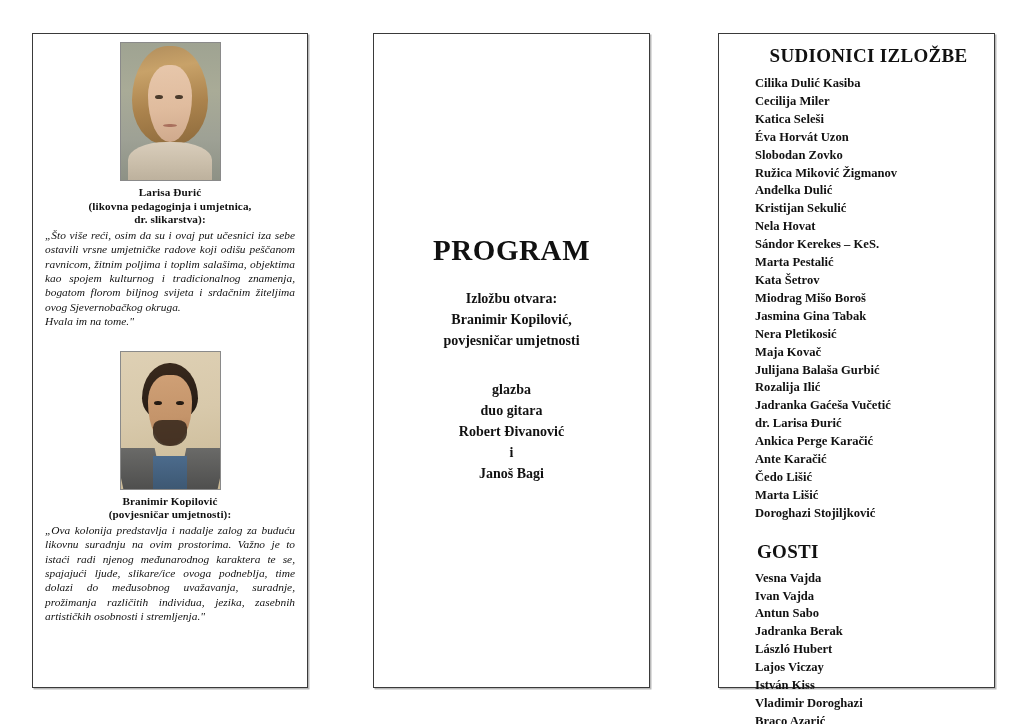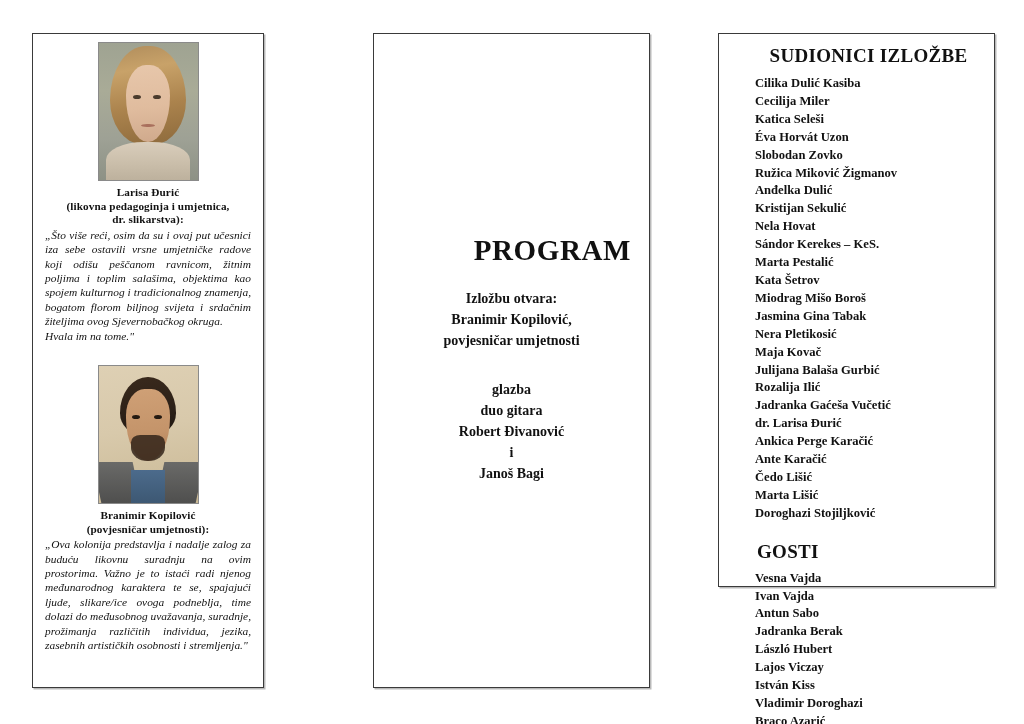--- a/index.html
+++ b/index.html
@@ -28,21 +28,21 @@
     background: #ffffff;
     border: 1.5px solid #3a3a3a;
     box-sizing: border-box;
     box-shadow: 1.5px 1.5px 0 0 #b9b9b9;
   }
 
   
   #panel-left {
     left: 32px;
     top: 33px;
-    width: 232px;
+    width: 276px;
     height: 655px;
     padding: 6px 10px 8px 10px;
   }
 
   .photo-wrap {
     display: flex;
     justify-content: center;
     margin-top: 2px;
   }
   .photo {
@@ -193,21 +193,21 @@
 
   
   #panel-center {
     left: 373px;
     top: 33px;
     width: 277px;
     height: 655px;
     padding: 0 18px;
   }
   .program-title {
-    text-align: right;
+    text-align: center;
     font-weight: bold;
     font-size: 29px;
     letter-spacing: .6px;
     margin-top: 200px;
   }
   .center-block {
     text-align: center;
     font-weight: bold;
     font-size: 14px;
     line-height: 21px;
@@ -215,21 +215,21 @@
   }
   .center-block.second {
     margin-top: 28px;
   }
 
   
   #panel-right {
     left: 718px;
     top: 33px;
     width: 277px;
-    height: 554px;
+    height: 655px;
     padding: 10px 14px 8px 36px;
   }
   .right-title {
     font-weight: bold;
     font-size: 19px;
     letter-spacing: .3px;
     margin: 1px 0 8px 2px;
     text-align: center;
   }
   .right-title.gosti {

